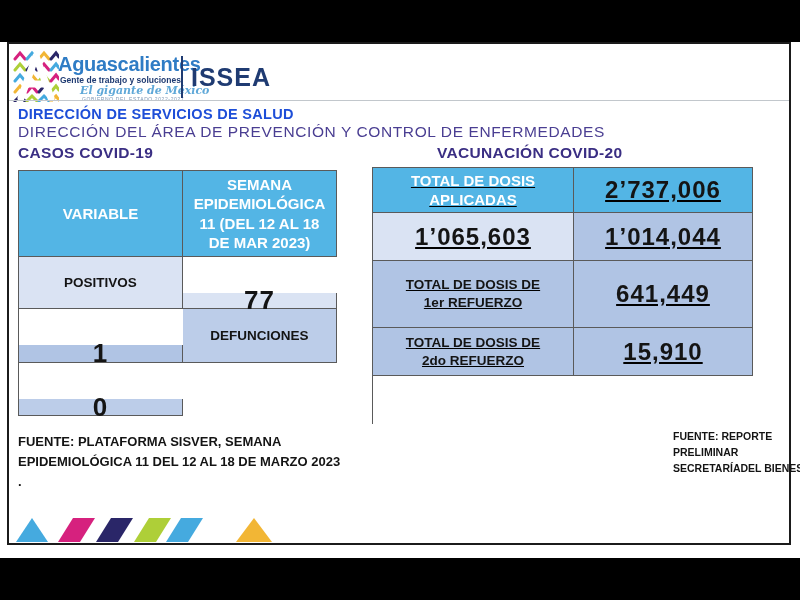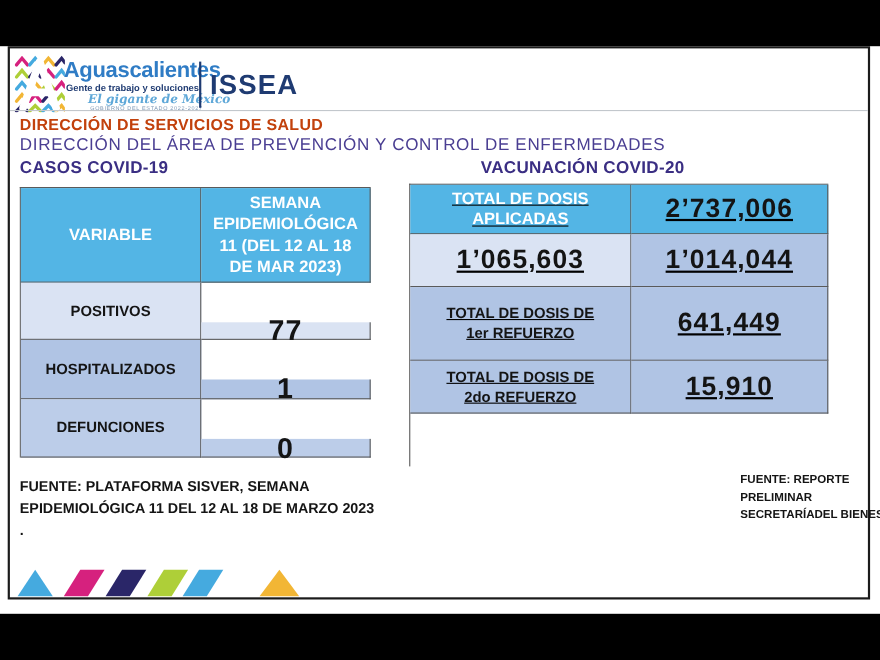--- a/index.html
+++ b/index.html
@@ -18,21 +18,21 @@
   .tagline{position:absolute;left:60px;top:75px;font-size:8.5px;font-weight:bold;color:#1f3b72;}
   .motto{position:absolute;left:80px;top:84px;font-size:11px;font-style:italic;font-weight:bold;
          color:#5fa8d8;font-family:"DejaVu Serif",serif;}
   .govline{position:absolute;left:82px;top:96px;font-size:5px;color:#7d97b5;letter-spacing:0.6px;}
   .logo-sep{position:absolute;left:181px;top:56px;width:2px;height:42px;background:#1f3b72;}
   .issea{position:absolute;left:191px;top:63px;font-size:25px;font-weight:bold;color:#1f3b72;
          letter-spacing:1px;}
   .header-rule{position:absolute;left:9px;top:100px;width:780px;height:1px;background:#c2c7cc;}
 
   .title1{position:absolute;left:18px;top:106px;font-size:14.5px;font-weight:bold;
-          color:#c2410c;letter-spacing:0.3px;}
+          color:#1d4ed8;letter-spacing:0.3px;}
   .title2{position:absolute;left:18px;top:123px;font-size:15.5px;font-weight:400;
           color:#4a3e92;letter-spacing:0.6px;}
   .sec-heading{position:absolute;font-size:15.5px;font-weight:bold;color:#3a2e83;letter-spacing:0.3px;}
   .sec-heading.cases{left:18px;top:144px;}
   .sec-heading.vacc{left:437px;top:144px;}
 
   
   .tbl{position:absolute;display:grid;border-top:1px solid #5a5a5a;border-left:1px solid #5a5a5a;}
   .cell{border-right:1px solid #5a5a5a;border-bottom:1px solid #5a5a5a;
         display:flex;align-items:center;justify-content:center;text-align:center;
@@ -110,21 +110,20 @@
   <div class="tbl tbl-cases">
     <div class="cell bg-blue lbl-white">VARIABLE</div>
     <div class="cell bg-blue lbl-white">SEMANA
 EPIDEMIOLÓGICA
 11 (DEL 12 AL 18
 DE MAR 2023)</div>
 
     <div class="cell bg-light lbl-black">POSITIVOS</div>
     <div class="cell bg-light val-big">77</div>
 
-    <div class="cell bg-med lbl-black">HOSPITALIZADOS</div>
     <div class="cell bg-med val-big">1</div>
 
     <div class="cell bg-med2 lbl-black">DEFUNCIONES</div>
     <div class="cell bg-med2 val-big">0</div>
   </div>
 
   <div class="tbl tbl-vacc">
     <div class="cell bg-blue lbl-white">TOTAL DE DOSIS
 APLICADAS</div>
     <div class="cell bg-blue val-num">2’737,006</div>

